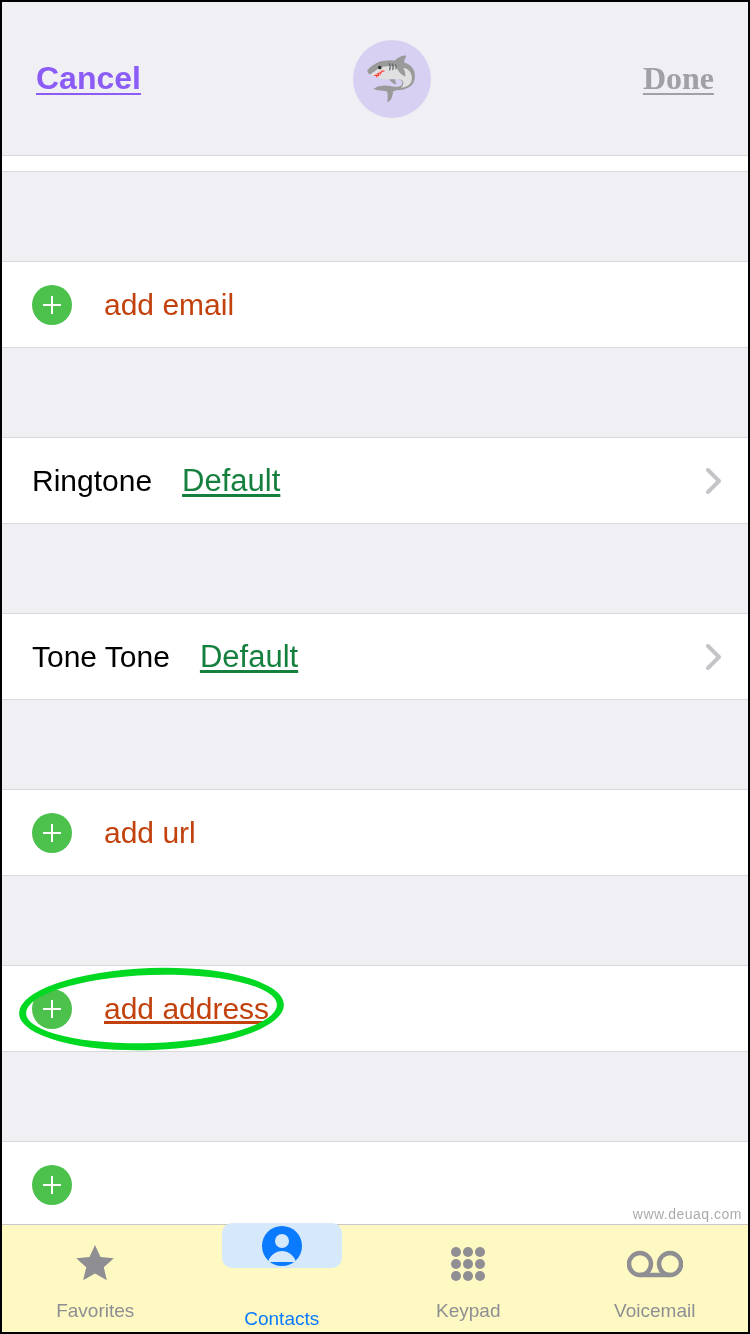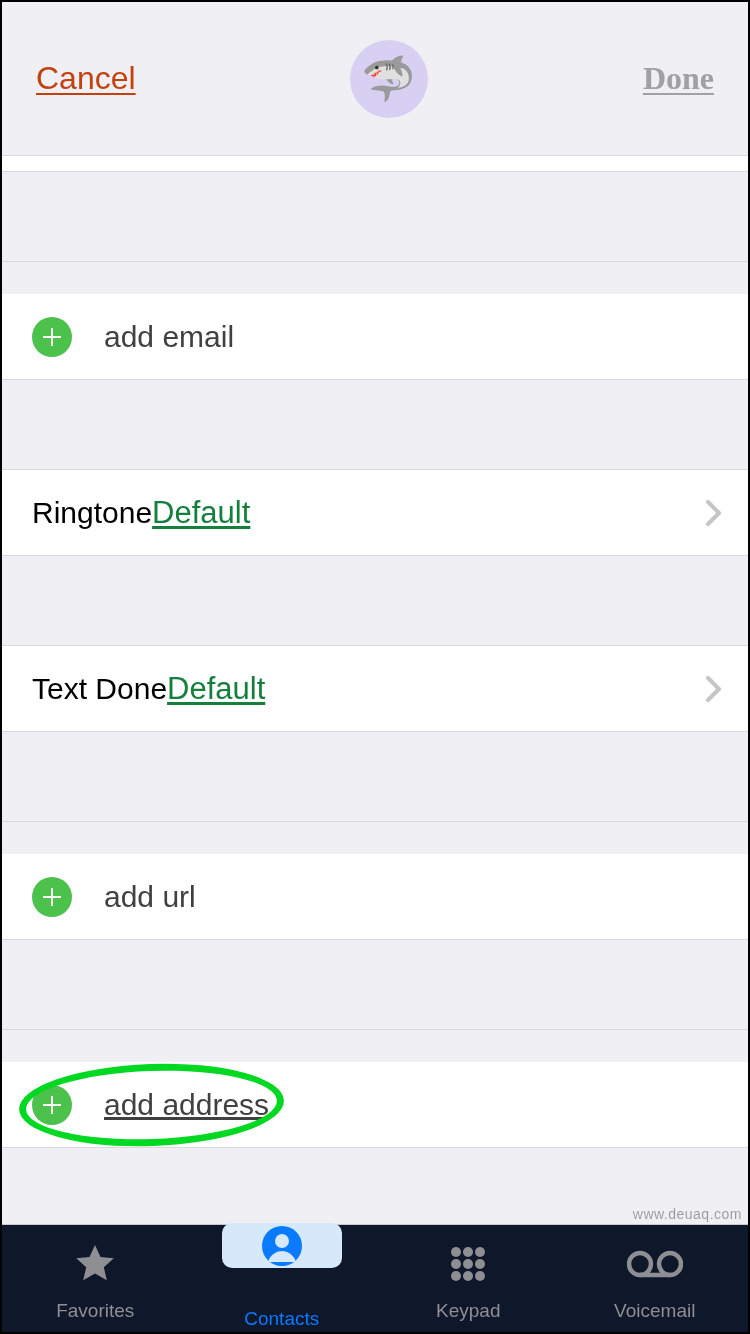--- a/index.html
+++ b/index.html
@@ -20,21 +20,21 @@
       justify-content: space-between;
       padding: 0 34px;
       border-bottom: 1px solid #d9d9dd;
     }
     .header-btn {
       font-size: 32px;
       text-decoration: underline;
       text-decoration-thickness: 2px;
       cursor: pointer;
     }
-    .cancel { color: #c2410c; font-weight: 400; text-underline-offset: 4px;}
+    .cancel { color: #8b5cf6; font-weight: 700; text-underline-offset: 4px;}
     .done { color: #a0a0a5; font-weight: 600; text-underline-offset: 4px; font-family: Liberation Serif, serif;}
     .avatar {
       width: 78px; height: 78px; border-radius: 50%;
       background: #d7d0f2;
       display: flex; align-items: center; justify-content: center;
       font-size: 44px;
     }
 
     
     .content {
@@ -52,31 +52,31 @@
     .row {
       background: #fff;
       height: 86px;
       display: flex;
       align-items: center;
       padding: 0 30px;
       border-bottom: 1px solid #d9d9dd;
       font-size: 30px;
       position: relative;
     }
-    .add-row { color: #404040; margin-top: 32px; }
+    .add-row { color: #c2410c; }
     .plus-icon {
       width: 40px; height: 40px; border-radius: 50%;
       background: #4cc14c;
       display: flex; align-items: center; justify-content: center;
       margin-right: 32px;
       flex-shrink: 0;
     }
     .plus-icon svg { width: 20px; height: 20px; }
 
-    .setting-row { justify-content: flex-start; }
+    .setting-row { justify-content: flex-start; gap: 30px;}
     .setting-label { color: #000; font-size: 30px; }
     .setting-value {
       color: #15803d;
       font-size: 31px;
       text-decoration: underline;
       text-underline-offset: 3px;
     }
     .chevron {
       position: absolute;
       right: 26px;
@@ -96,21 +96,21 @@
       top: 50%;
       transform: translateY(-50%) rotate(-2deg);
       pointer-events: none;
     }
 
     
     .tabbar {
       position: absolute;
       bottom: 0; left: 0; right: 0;
       height: 108px;
-      background: #0f172a;
+      background: #fef9c3;
       border-top: 1px solid #c8c8cc;
       display: flex;
     }
     .tab {
       flex: 1;
       display: flex;
       flex-direction: column;
       align-items: center;
       justify-content: center;
       gap: 4px;
@@ -178,21 +178,21 @@
     <span class="chevron">
       <svg viewBox="0 0 16 26">
           <path d="M2 2 L13 13 L2 24" stroke="#c5c5c9" stroke-width="4" fill="none" stroke-linecap="round" stroke-linejoin="round"></path>
         </svg>
     </span>
   </div>
 
   <div class="gap"></div>
 
   <div class="row setting-row">
-    <span class="setting-label">Text Done</span>
+    <span class="setting-label">Tone Tone</span>
     <span class="setting-value">Default</span>
     <span class="chevron">
       <svg viewBox="0 0 16 26">
           <path d="M2 2 L13 13 L2 24" stroke="#c5c5c9" stroke-width="4" fill="none" stroke-linecap="round" stroke-linejoin="round"></path>
         </svg>
     </span>
   </div>
 
   <div class="gap"></div>
 

